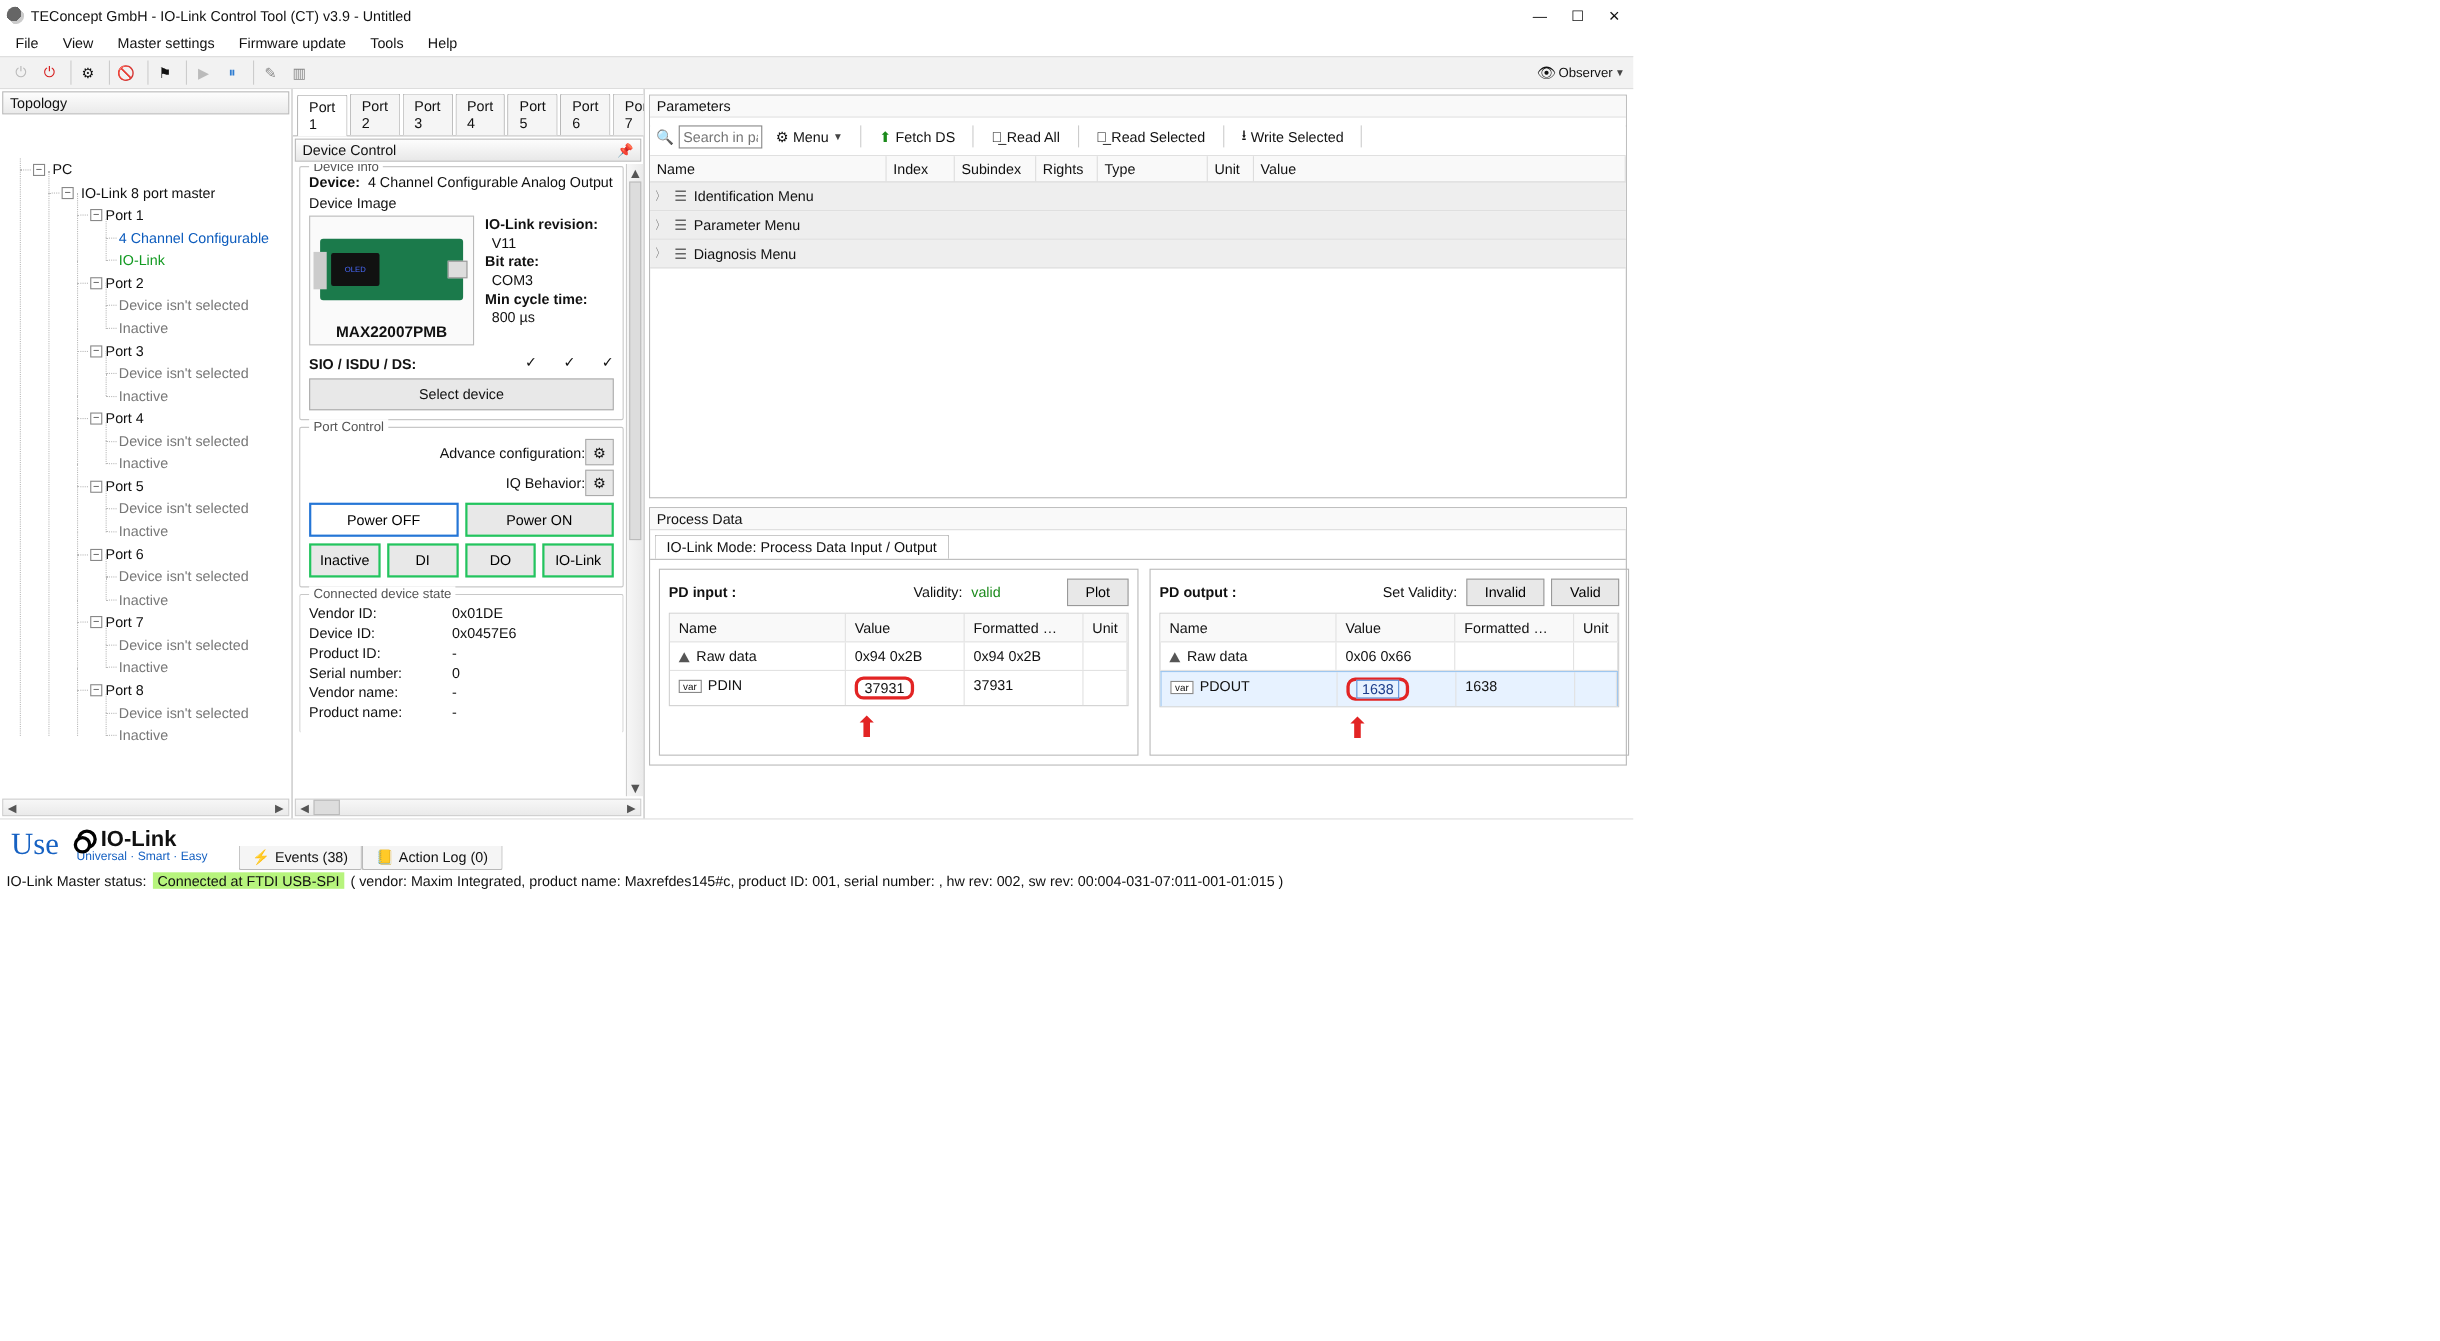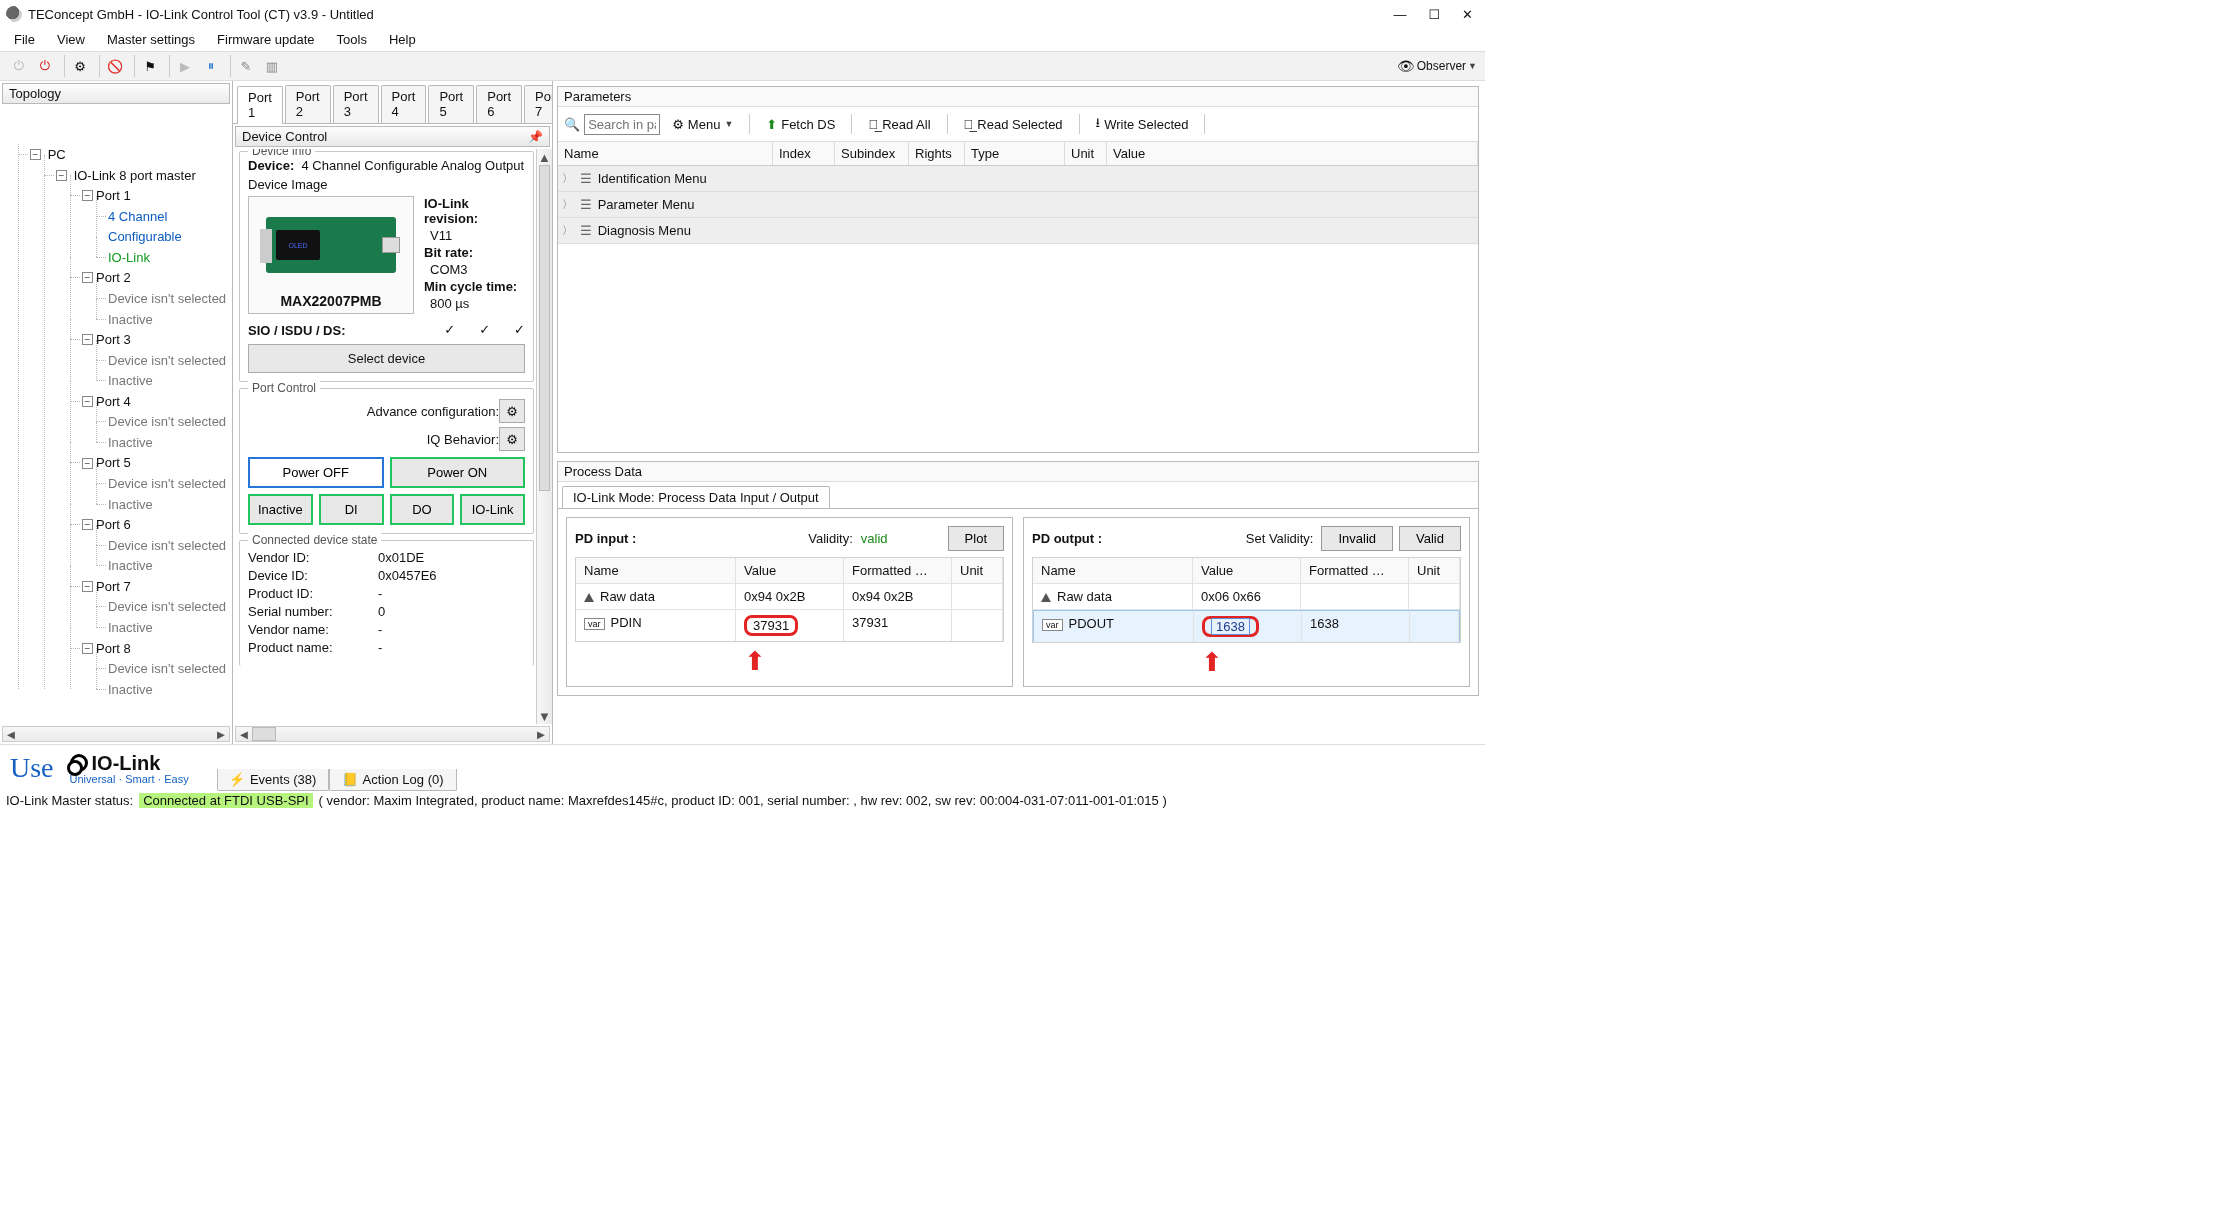--- a/index.html
+++ b/index.html
@@ -39,21 +39,21 @@
   .toolbar { display:flex; align-items:center; height:30px; padding:2px 8px; background:var(--grey-chrome); border-top:1px solid #ddd; border-bottom:1px solid #ddd; }
   .toolbar .tb-btn { width:22px; height:22px; margin-right:4px; display:flex; align-items:center; justify-content:center; cursor:default; }
   .tb-sep { width:1px; height:22px; background:#ccc; margin:0 4px; }
   .toolbar-right { margin-left:auto; display:flex; align-items:center; gap:2px; font-size:12px; }
   .toolbar-right .eye { font-size:14px; }
   .toolbar-right .caret { font-size:9px; color:#444; }
 
   
   .main { display:flex; height:663px; }
 
-  .topology-panel { width:233px; border-right:1px solid var(--panel-border); display:flex; flex-direction:column; }
+  .topology-panel { width:266px; border-right:1px solid var(--panel-border); display:flex; flex-direction:column; }
   .panel-title-bar { background:linear-gradient(#fdfdfd,#eaeaea); border:1px solid var(--panel-border); padding:2px 6px; font-size:13px; margin:2px; }
 
   .tree { flex:1; overflow:hidden; padding:2px 0 0 4px; font-size:13px; line-height:20px;margin-top:36px; }
   .tree ul { list-style:none; margin:0; padding-left:14px; }
   .tree li { position:relative; padding-left:12px; }
   .tree li::before { content:""; position:absolute; left:0; top:10px; width:10px; border-top:1px dotted var(--tree-line); }
   .tree li::after { content:""; position:absolute; left:0; top:-10px; bottom:10px; border-left:1px dotted var(--tree-line); }
   .tree > ul > li::after { top:0; }
   .tree .toggle { display:inline-block; width:11px; height:11px; border:1px solid #888; background:#fff; color:#444; font-size:10px; line-height:9px; text-align:center; margin-right:3px; vertical-align:middle; }
   .tree .node-label { vertical-align:middle; }
@@ -75,21 +75,21 @@
 
   .scroll-host { position:relative; flex:1; overflow:hidden; }
   .dc-body { padding:2px 6px 0 6px; font-size:13px; }
   .dc-group { border:1px solid #c8c8c8; border-radius:2px; padding:6px 8px 8px; margin-bottom:6px; position:relative; }
   .dc-group > .legend { position:absolute; top:-8px; left:8px; background:#fff; padding:0 4px; color:#555; font-size:12px; }
 
   .device-line { margin-bottom:4px; }
   .device-line b { font-weight:600; }
   .device-image-label { font-size:13px; margin-bottom:4px; }
   .device-image-row { display:flex; gap:10px; }
-  .device-image { width:166px; height:118px; border:1px solid #bbb; background:#fafafa; display:flex; flex-direction:column; }
+  .device-image { width:150px; height:118px; border:1px solid #bbb; background:#fafafa; display:flex; flex-direction:column; }
   .pcb-area { flex:1; display:flex; align-items:center; justify-content:center; }
   .pcb { width:130px; height:56px; background:#1b7a4b; border-radius:3px; position:relative; display:flex; align-items:center; }
   .pcb .chip { width:44px; height:30px; background:#111; border-radius:2px; margin-left:10px; display:flex; align-items:center; justify-content:center; color:#4a6bff; font-size:7px; }
   .pcb .connector { width:12px; height:34px; background:#ccc; position:absolute; left:-6px; top:12px; }
   .pcb .conn2 { width:18px; height:16px; background:#ddd; position:absolute; right:-4px; top:20px; border:1px solid #999; }
   .pcb-caption { text-align:center; font-weight:600; font-size:14px; padding-bottom:4px; }
   .iolink-props { flex:1; }
   .iolink-props .prop-row { margin-bottom:2px; }
   .iolink-props .prop-label { font-weight:700; }
   .iolink-props .prop-val { margin-left:6px; }

